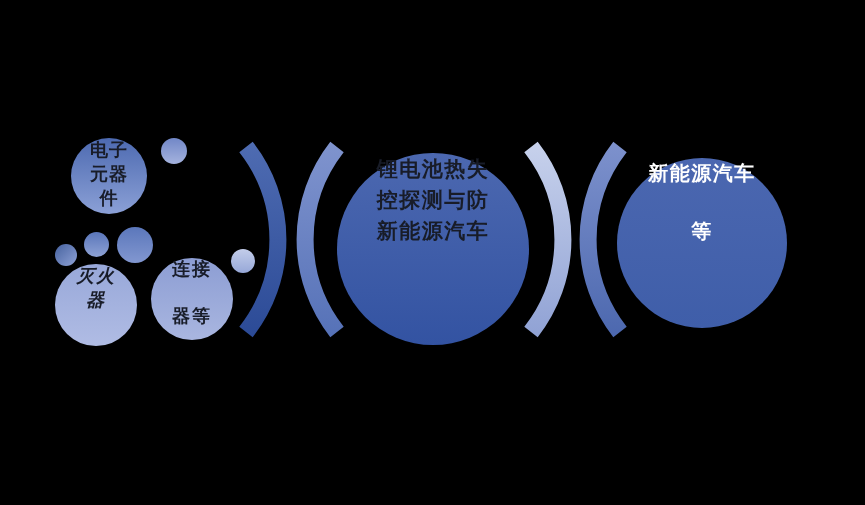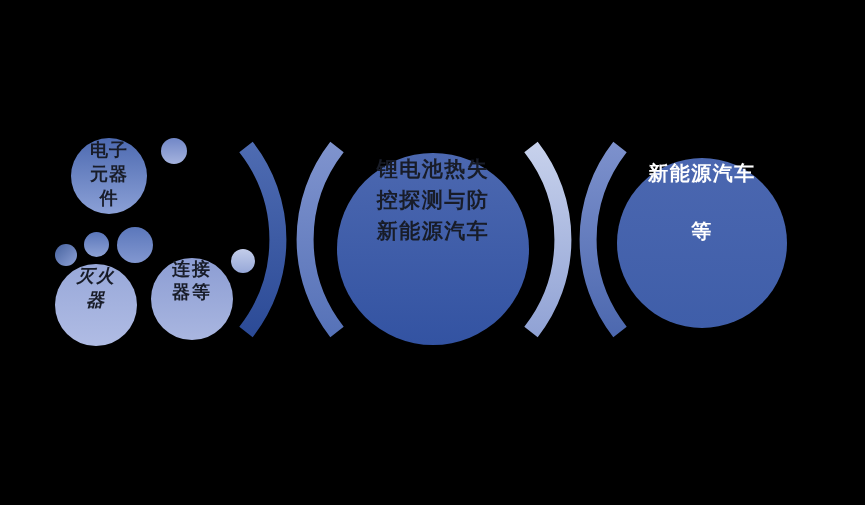--- a/index.html
+++ b/index.html
@@ -88,21 +88,21 @@
     <div>元器</div>
     <div>件</div>
   </div>
 
 
   <div class="bubble b-ext" style="background: linear-gradient(rgb(152, 168, 217), rgb(176, 188, 228)); font-style: italic;">
     <div>灭火</div>
     <div>器</div>
   </div>
 
-  <div class="bubble b-conn" style="background: linear-gradient(rgb(140, 157, 211), rgb(169, 182, 224));">
+  <div class="bubble b-conn" style="background: linear-gradient(rgb(140, 157, 211), rgb(169, 182, 224)); gap: 24px;">
     <div>连接</div>
     <div>器等</div>
   </div>
 
   <div class="dot dot-a" style="background: linear-gradient(rgb(113, 135, 199), rgb(165, 179, 222));"></div>
   <div class="dot dot-b" style="background: linear-gradient(135deg, rgb(70, 98, 159), rgb(142, 161, 213));"></div>
   <div class="dot dot-c" style="background: linear-gradient(rgb(90, 118, 186), rgb(142, 162, 213));"></div>
   <div class="dot dot-d" style="background: linear-gradient(rgb(91, 119, 187), rgb(130, 151, 208));"></div>
   <div class="dot dot-e" style="background: linear-gradient(rgb(195, 205, 234), rgb(151, 168, 216));"></div>
 

